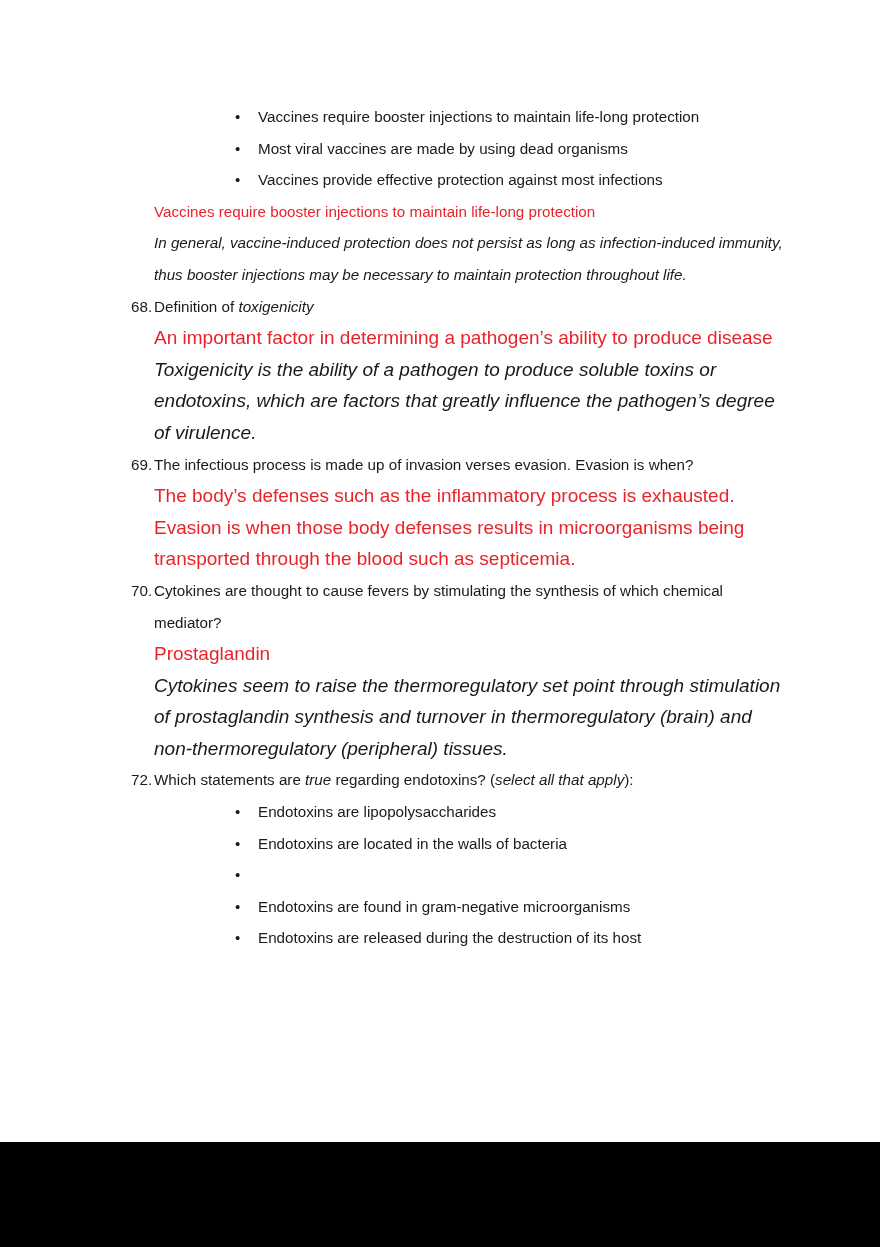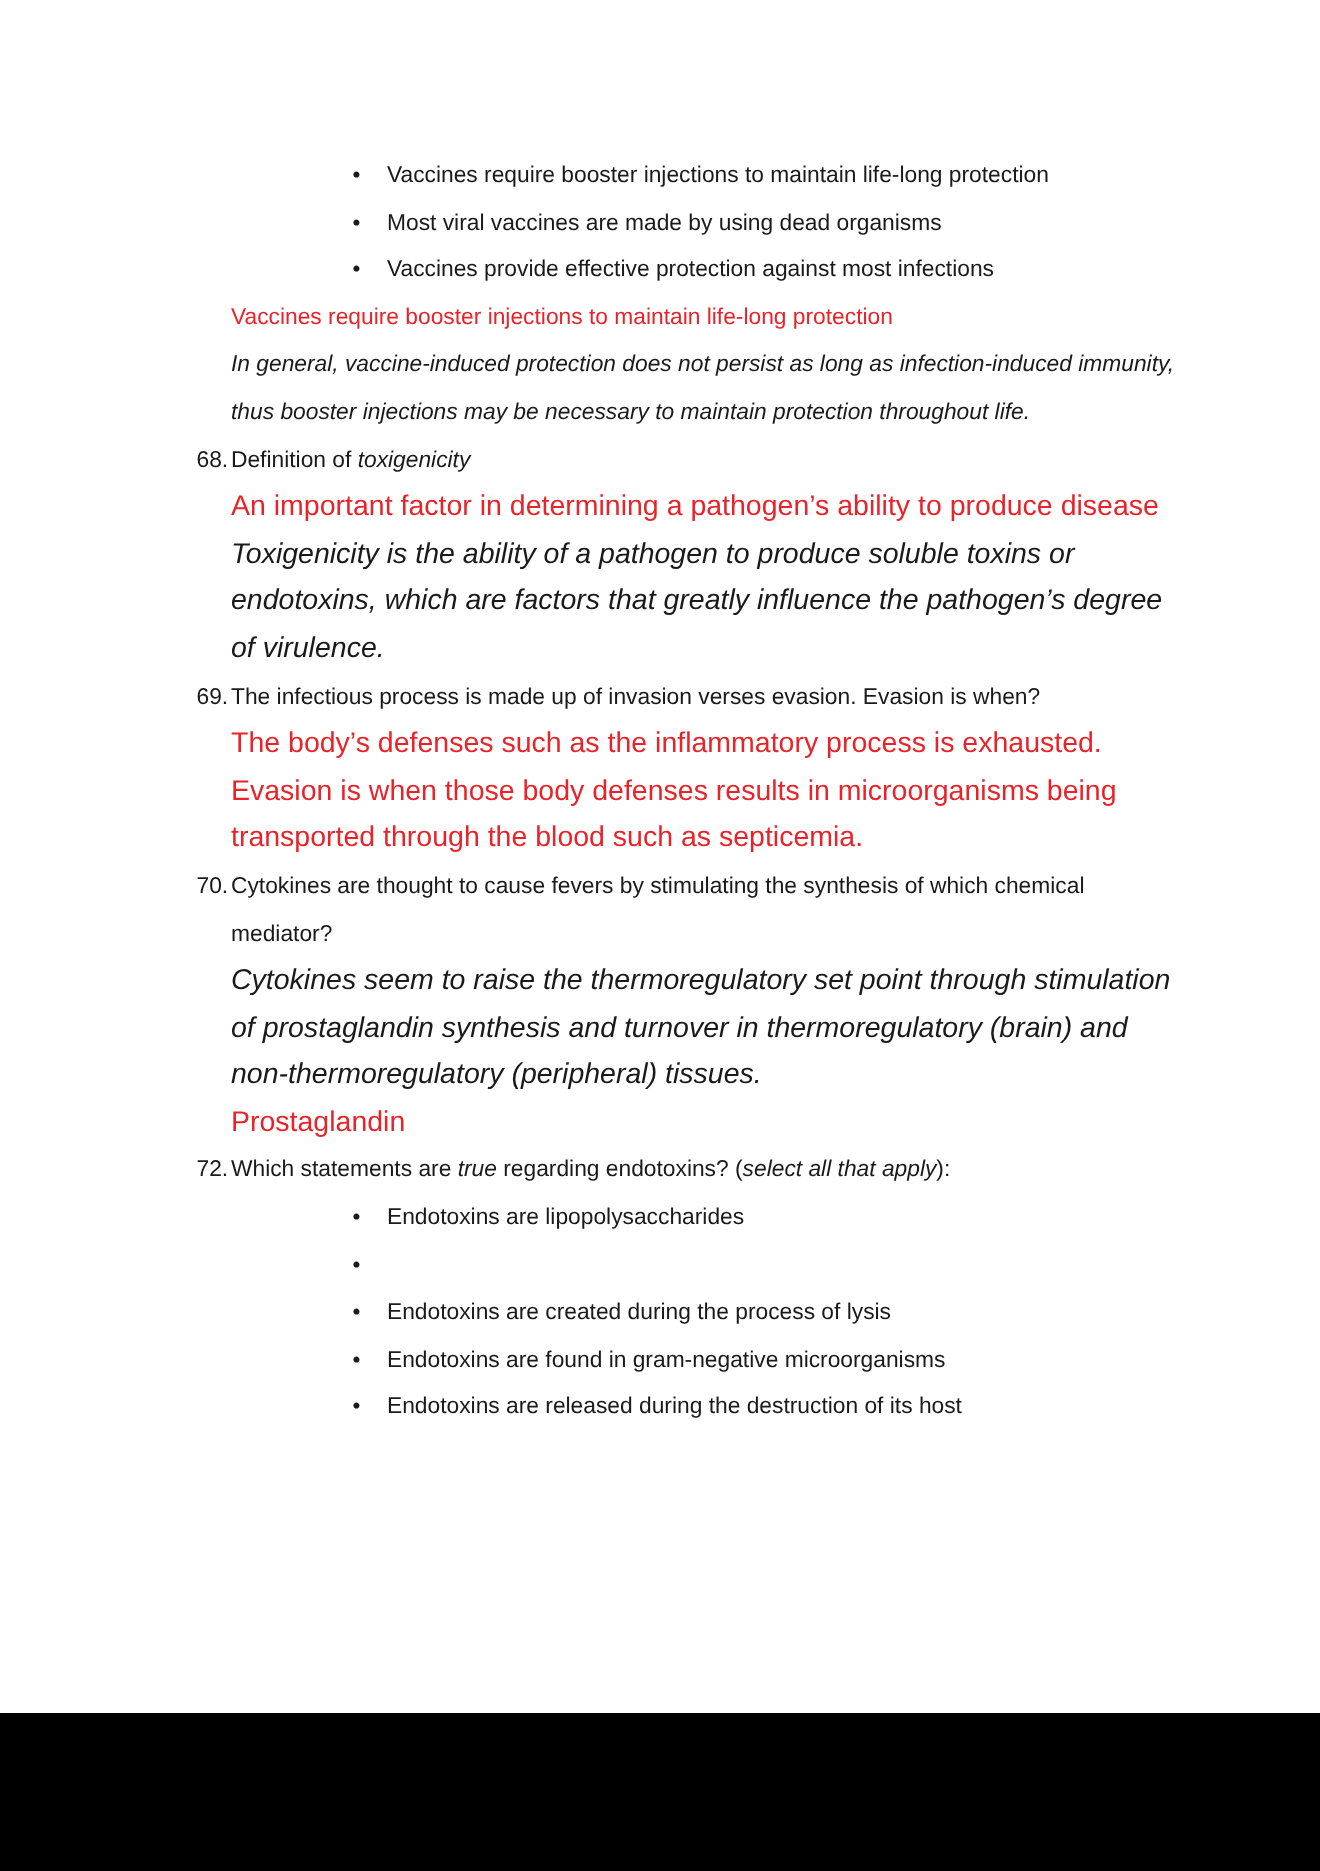--- a/index.html
+++ b/index.html
@@ -151,40 +151,40 @@
       <div class="q-row">
         <span class="q-num">69.</span>
         <div class="q-body">The infectious process is made up of invasion verses evasion. Evasion is when?</div>
       </div>
       <div class="sub para red">The body’s defenses such as the inflammatory process is exhausted. Evasion is when those body defenses results in microorganisms being transported through the blood such as septicemia.</div>
 
       <div class="q-row">
         <span class="q-num">70.</span>
         <div class="q-body para">Cytokines are thought to cause fevers by stimulating the synthesis of which chemical mediator?</div>
       </div>
+      <div class="sub para red">Prostaglandin</div>
       <div class="sub para black">Cytokines seem to raise the thermoregulatory set point through stimulation of prostaglandin synthesis and turnover in thermoregulatory (brain) and non-thermoregulatory (peripheral) tissues.</div>
-      <div class="sub para red">Prostaglandin</div>
 
 
       <div class="q-row">
         <span class="q-num">72.</span>
         <div class="q-body"><span>Which statements are </span><span class="italic">true</span><span> regarding endotoxins? (</span><span class="italic">select all that apply</span><span>):</span></div>
       </div>
 
       <div>
         <div class="bullet-row">
           <span class="bullet-mark">•</span>
           <span class="bullet-text">Endotoxins are lipopolysaccharides</span>
         </div>
         <div class="bullet-row">
           <span class="bullet-mark">•</span>
+          <span class="bullet-text">Endotoxins are located in the walls of bacteria</span>
         </div>
         <div class="bullet-row">
           <span class="bullet-mark">•</span>
-          <span class="bullet-text">Endotoxins are created during the process of lysis</span>
         </div>
         <div class="bullet-row">
           <span class="bullet-mark">•</span>
           <span class="bullet-text">Endotoxins are found in gram-negative microorganisms</span>
         </div>
         <div class="bullet-row">
           <span class="bullet-mark">•</span>
           <span class="bullet-text">Endotoxins are released during the destruction of its host</span>
         </div>
       </div>

